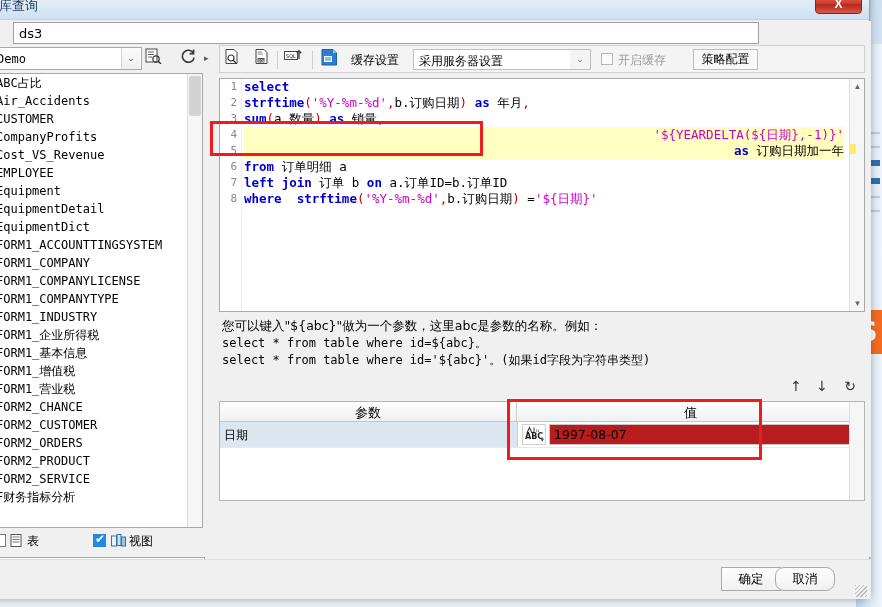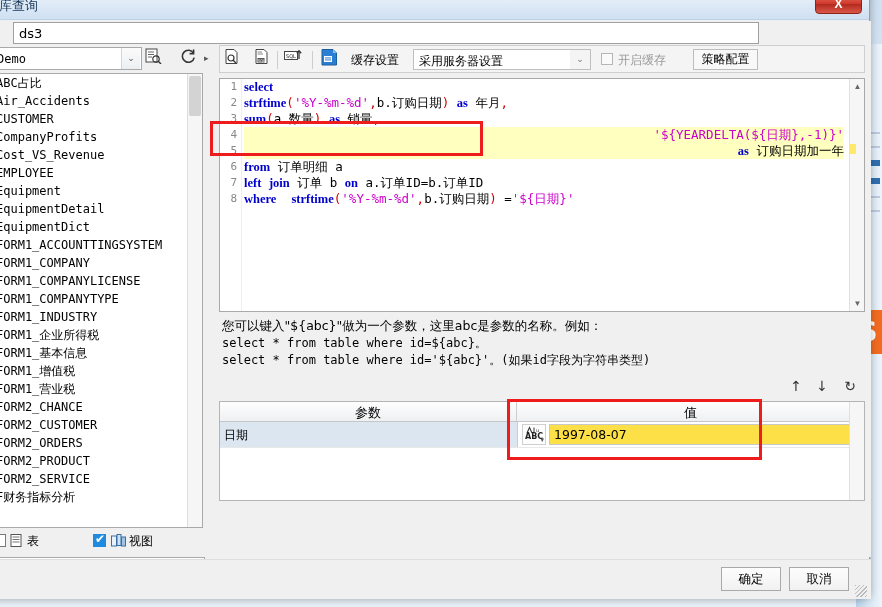--- a/index.html
+++ b/index.html
@@ -292,21 +292,21 @@
     width: 600px;
   }
   .code-line {
     height: 16px; line-height: 16px;
     font-size: 12.5px;
     font-family: "DejaVu Sans Mono", monospace;
     white-space: pre;
     color: #000;
   }
   .code-line.hl { background: #ffffc0; text-align: right; }
-  .kw  { color: #0000cc; font-weight: bold; font-family: Liberation Serif, serif; }
+  .kw  { color: #0000cc; font-weight: bold; }
   .str { color: #cc00cc; }
   .pun { color: #cc0000; }
   #editor-scroll {
     position: absolute; right: 0px; top: 0px;
     width: 15px; height: 232px;
     background: #f6f6f6; border-left: 1px solid #e0e0e0;
   }
   .scroll-arrow {
     position: absolute; left: 0; width: 15px; height: 15px;
     text-align: center; line-height: 15px;
@@ -395,21 +395,21 @@
     font-size: 8px; font-weight: bold; color: #222;
     font-family: "DejaVu Sans", sans-serif;
   }
   #pt-type-ico .caret {
     position: absolute; right: 1px; bottom: 0px;
     font-size: 7px; color: #555;
   }
   #pt-val-input {
     position: absolute; left: 31px; top: 2px;
     width: 312px; height: 21px;
-    background: #fde047; border: 1px solid #c8c8c8;
+    background: #b91c1c; border: 1px solid #c8c8c8;
     font-size: 12.5px; color: #000; padding: 2px 4px;
     font-family: "DejaVu Sans", sans-serif;
     line-height: 16px;
   }
   #pt-scroll {
     position: absolute; right: 0px; top: 0px;
     width: 15px; height: 98px; background: #f6f6f6;
     border-left: 1px solid #e0e0e0;
   }
 
@@ -424,21 +424,21 @@
     position: absolute; top: 7px;
     width: 60px; height: 24px;
     background: linear-gradient(180deg,#fdfdfd,#f1f1f1);
     border: 1px solid #a9a9a9;
     font-size: 12.5px; color: #000;
     text-align: center; line-height: 22px;
     font-family: "DejaVu Sans", sans-serif;
     cursor: pointer;
   }
   #btn-ok     { right: 90px; }
-  #btn-cancel { right: 22px; }
+  #btn-cancel { right: 36px; border-radius: 9px; }
   #footer-grip {
     position:absolute; right: 4px; bottom: 2px;
     width: 12px; height: 12px;
     background: repeating-linear-gradient(135deg,#bbb 0 1px,transparent 1px 3px);
   }
   svg { display: block; }
 </style>
 </head>
 <body>
 

